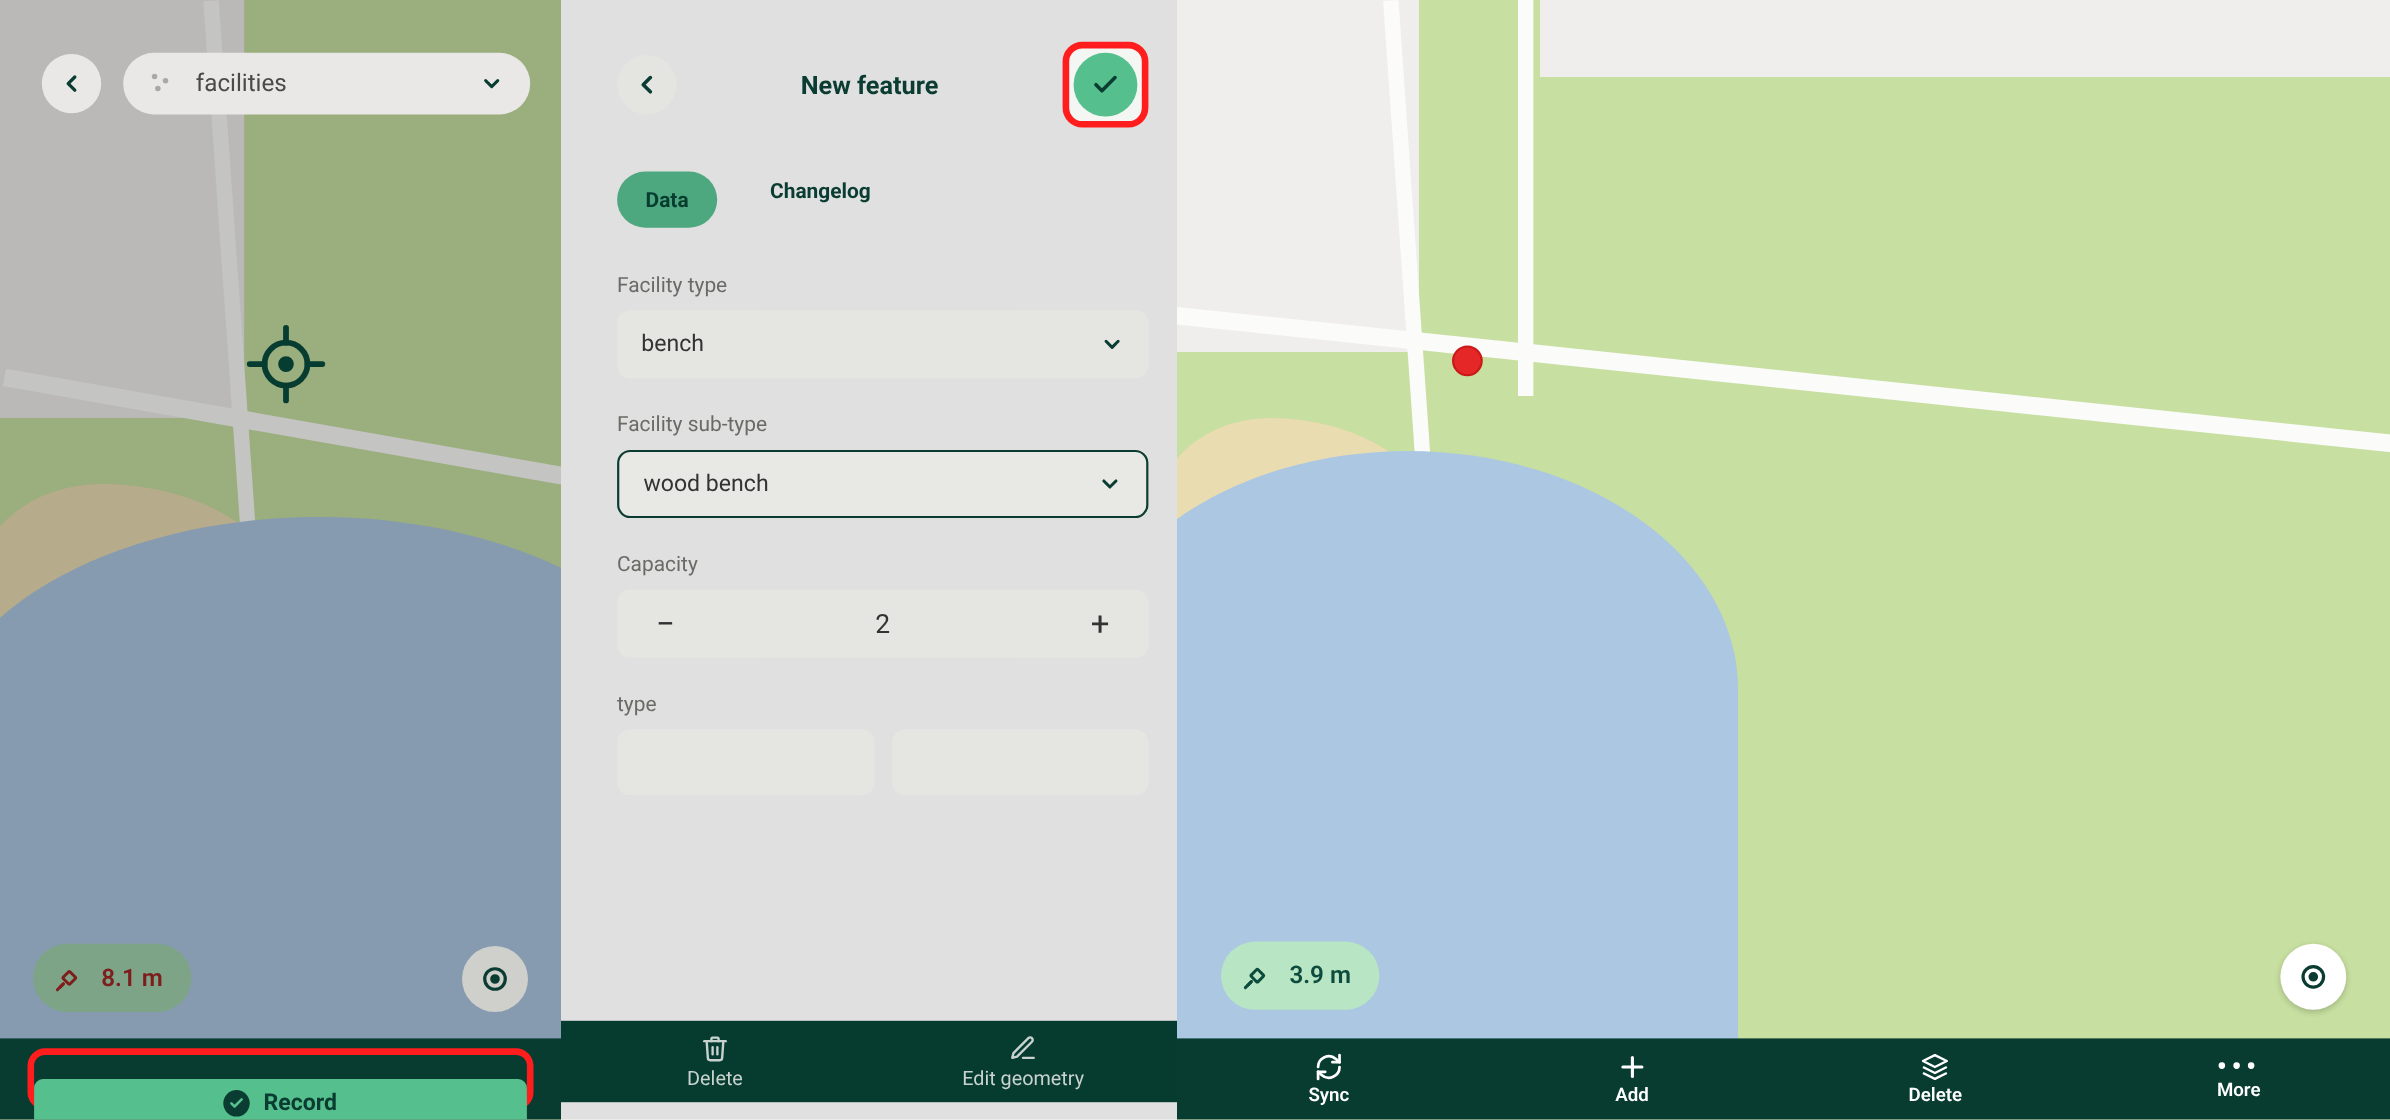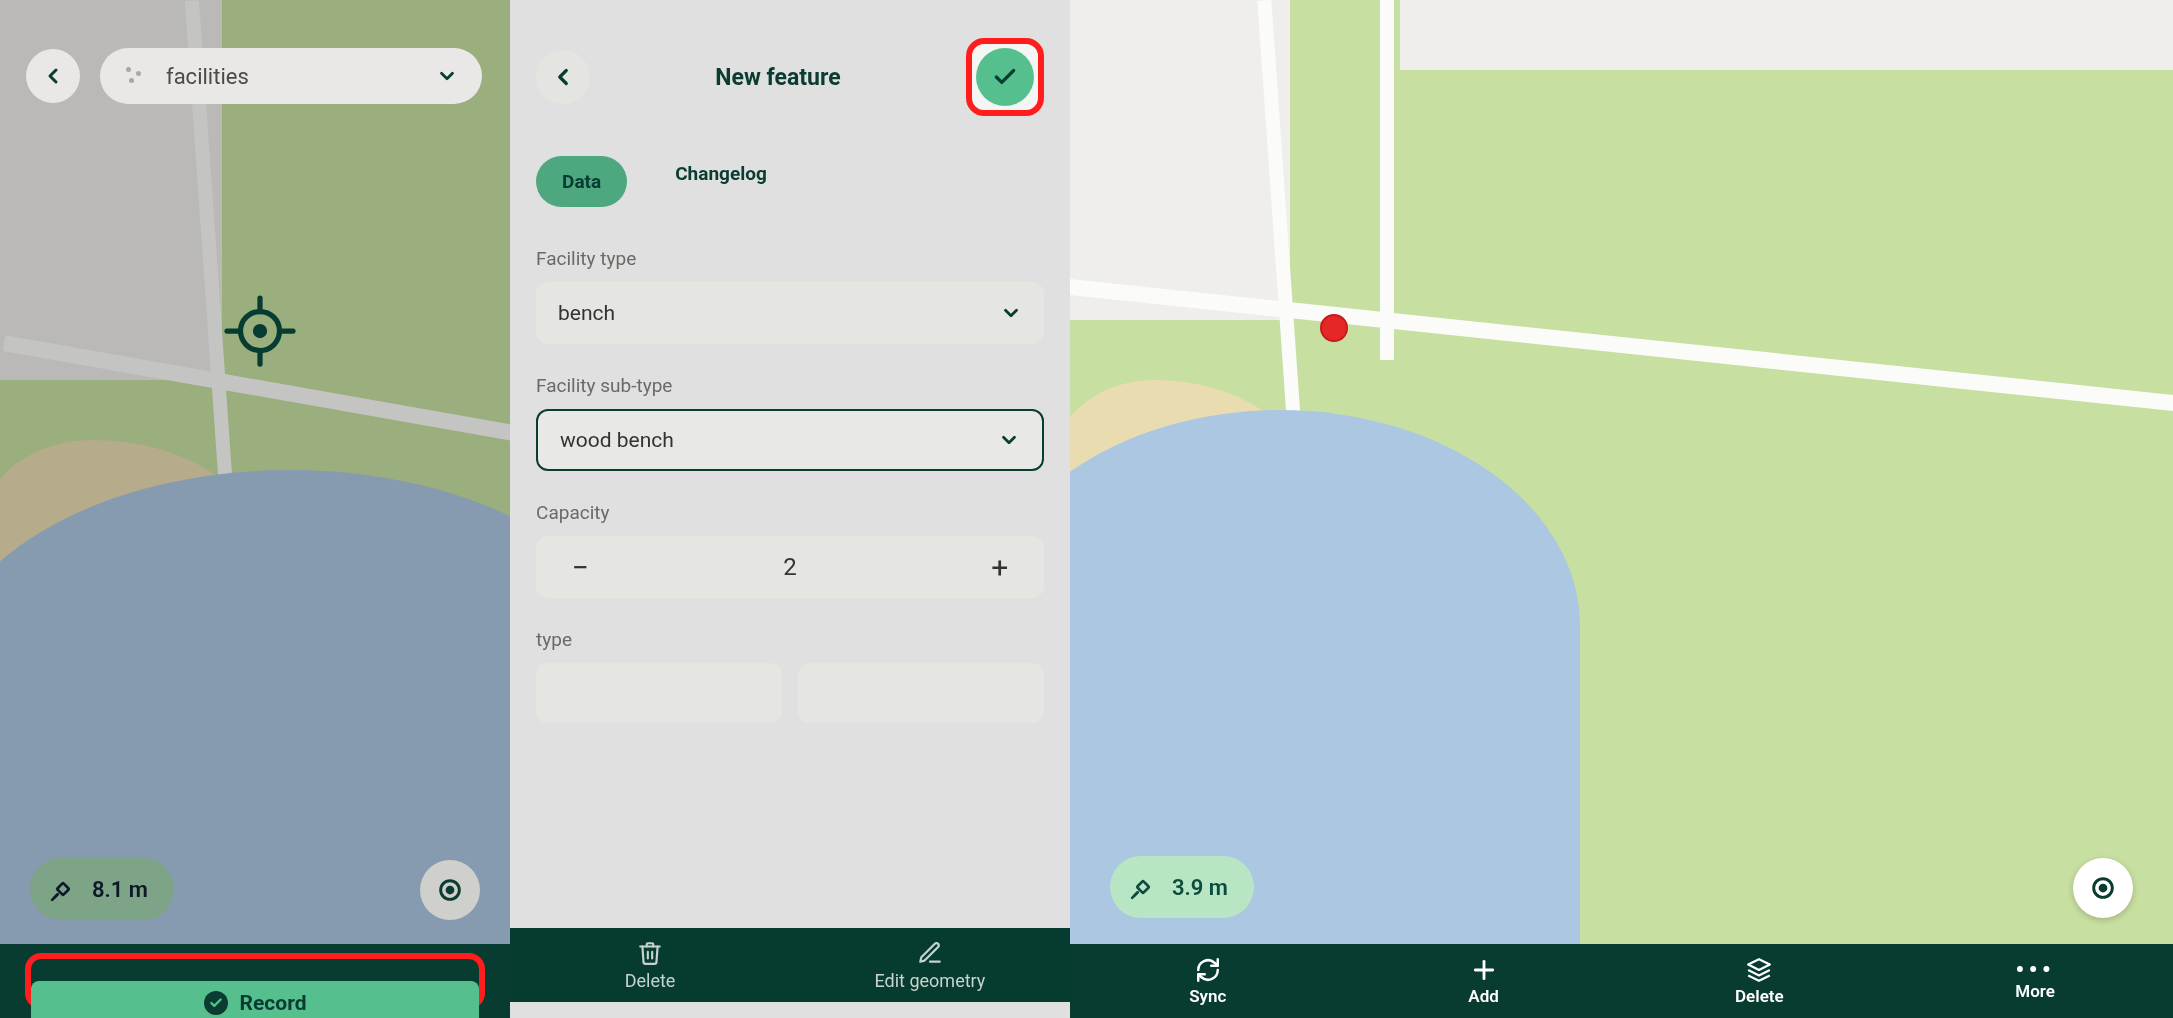--- a/index.html
+++ b/index.html
@@ -9,21 +9,21 @@
     height: 1018px;
     display: flex;
     overflow: hidden;
   }
   .panel {
     height: 1018px;
     position: relative;
     overflow: hidden;
   }
   .panel-1 { width: 522px; }
-  .panel-2 { width: 573px; background: #f3f3f2; }
+  .panel-2 { width: 573px; background: #f3f3f2; padding-left: 25px; }
   .panel-3 { width: 1129px; }
 
   
   .mapbg {
     position: absolute; inset: 0;
     background: #c7dfa0;
   }
   .map-grey {
     position: absolute;
     background: #efeeec;
@@ -43,21 +43,21 @@
   }
   .map-dim {
     position: absolute; inset:0;
     background: rgba(0,0,0,0.22);
     pointer-events: none;
   }
 
   
   .p1-top {
     position: absolute;
-    top: 48px; left: 26px; right: 28px;
+    top: 48px; left: 38px; right: 28px;
     display: flex; gap: 20px; align-items: center;
     z-index: 5;
   }
   .round-btn {
     width: 54px; height: 54px; border-radius: 50%;
     background: #e9e8e6;
     display: flex; align-items: center; justify-content: center;
     color: #0a3c32;
   }
   .layer-select {
@@ -94,21 +94,21 @@
   .dist-pill {
     position: absolute;
     left: 30px; bottom: 98px;
     height: 62px;
     padding: 0 26px 0 20px;
     border-radius: 31px;
     display: flex; align-items: center; gap: 16px;
     font-size: 22px; font-weight: 600;
     z-index:5;
   }
-  .dist-dark { background:#7da487; color:#0f172a; }
+  .dist-dark { background:#7da487; color:#7f1d1d; }
   .dist-light { background:#b8e5c4; color:#0d4b3d;align-items:center; }
 
   
   .locate-btn {
     position:absolute;
     right: 30px; bottom: 98px;
     width: 60px; height: 60px; border-radius: 50%;
     display:flex;align-items:center;justify-content:center;
     z-index:5;
   }

